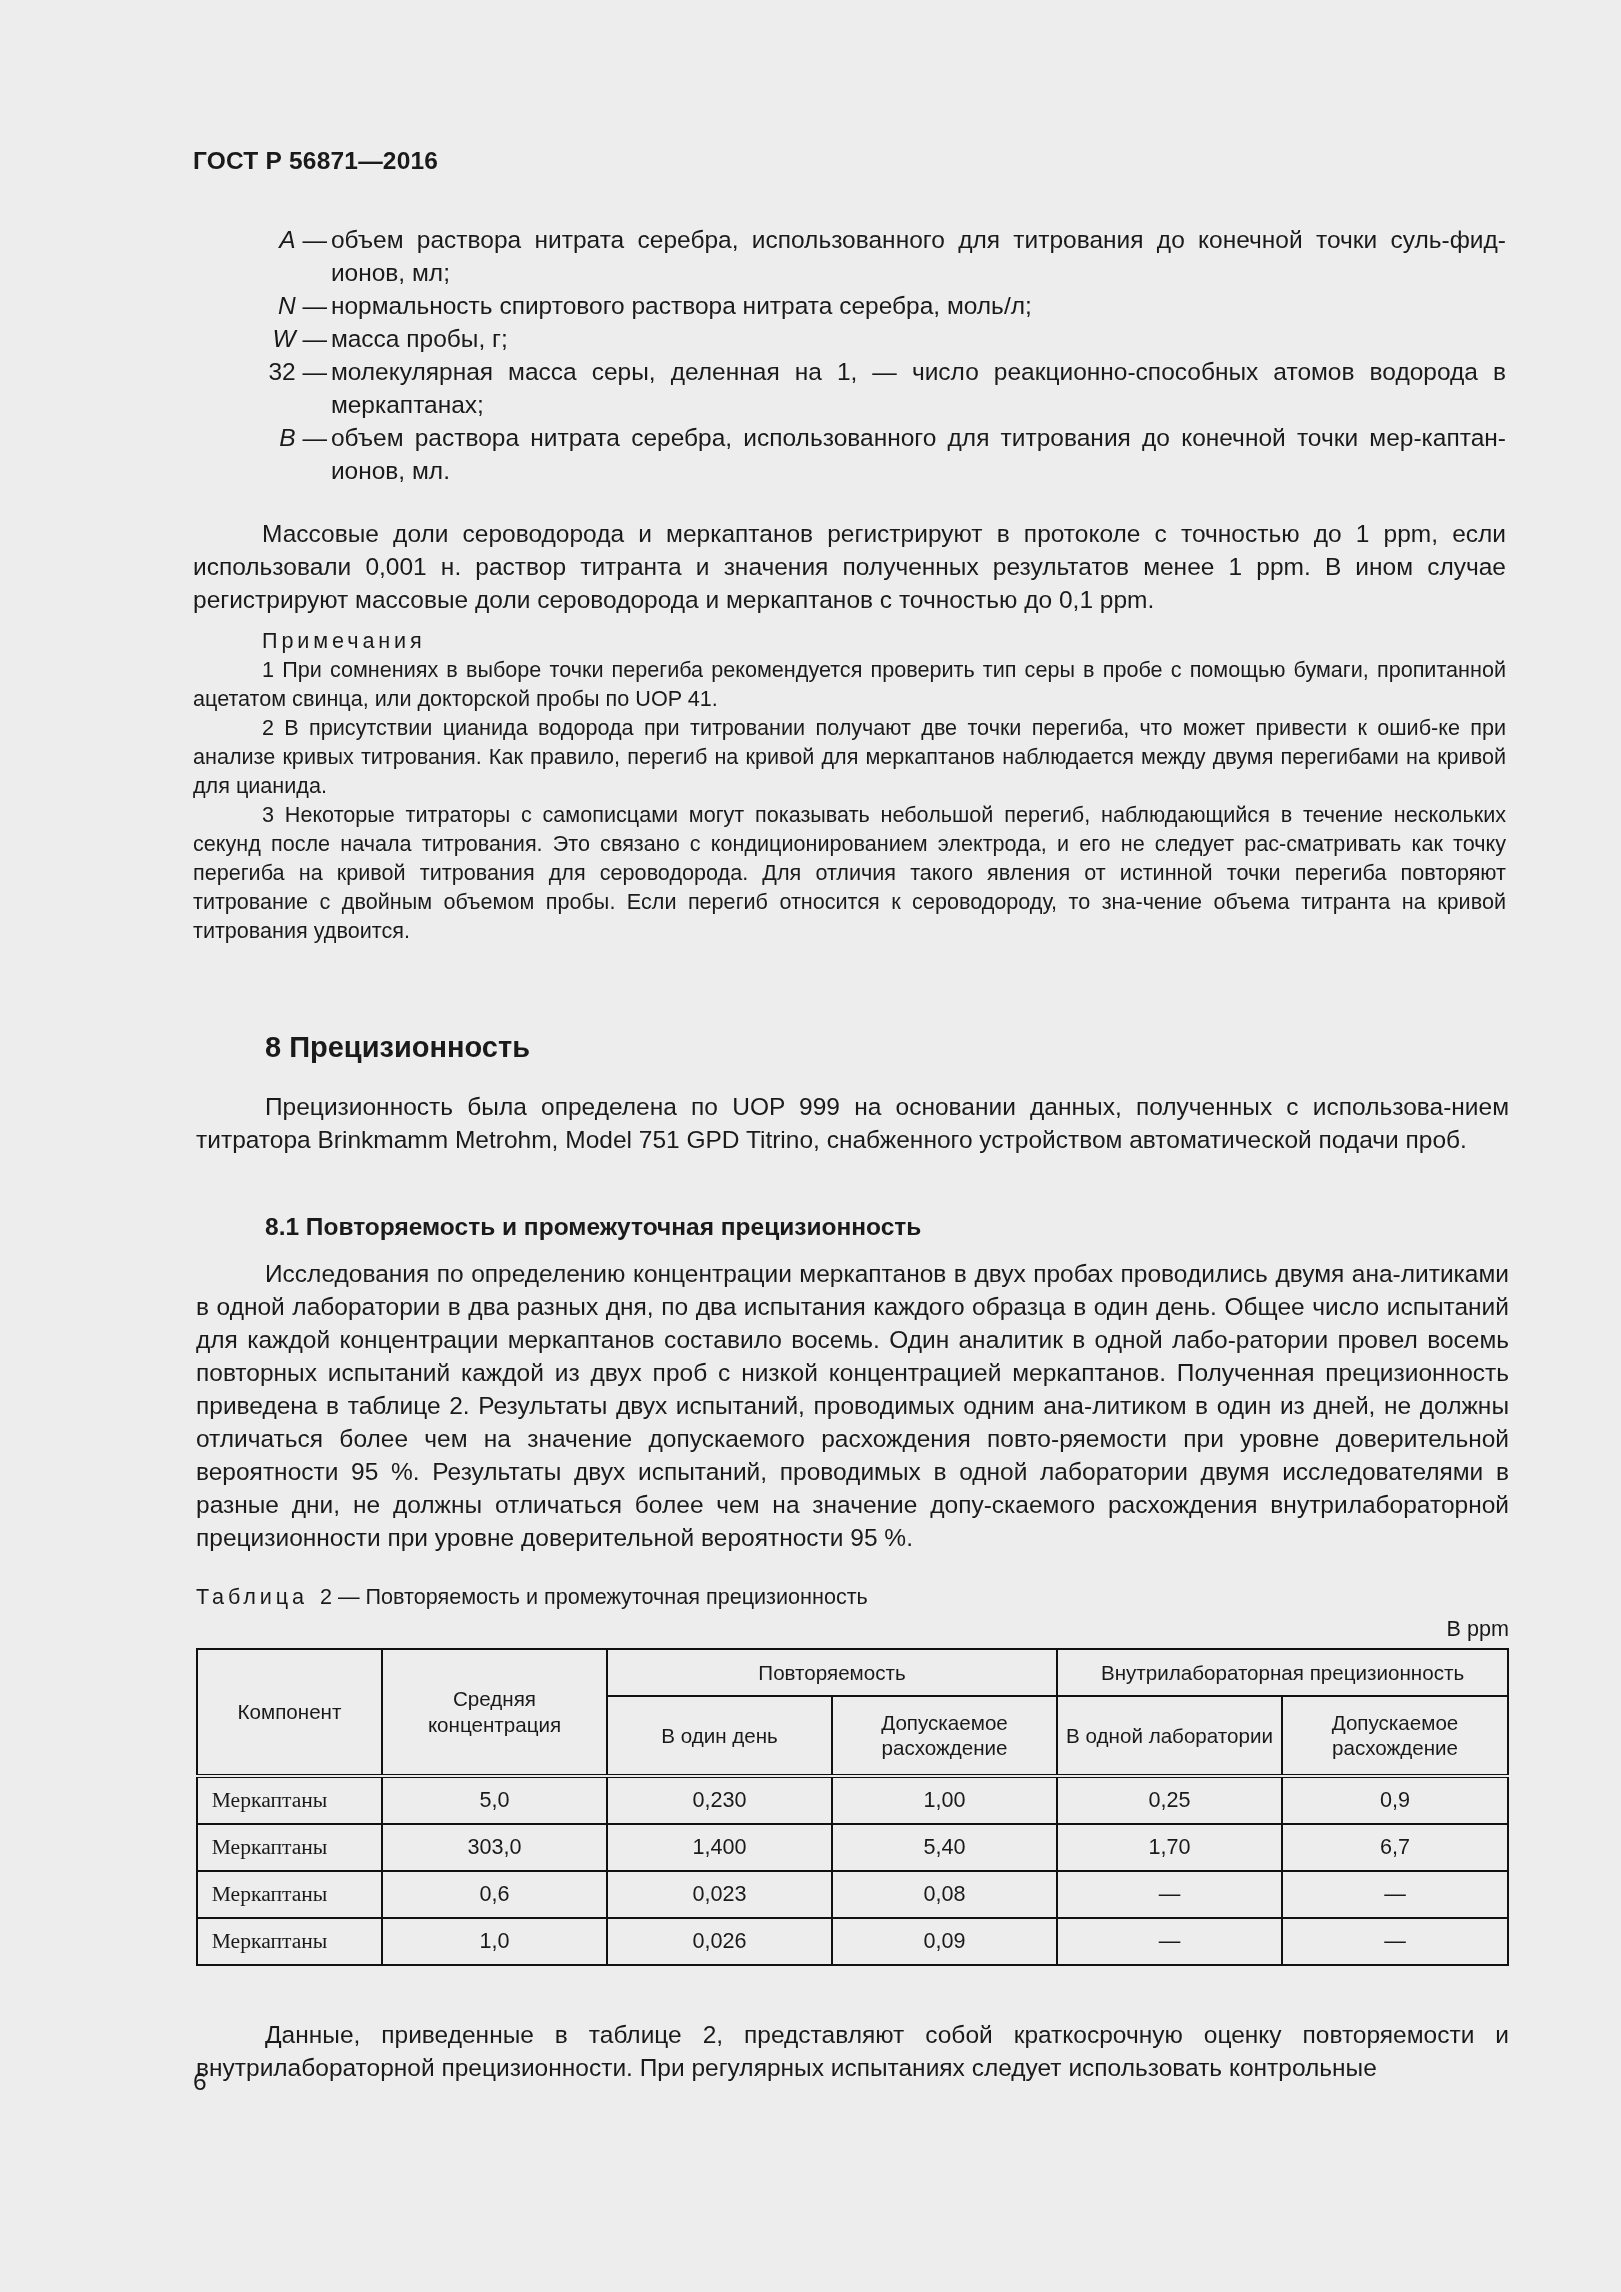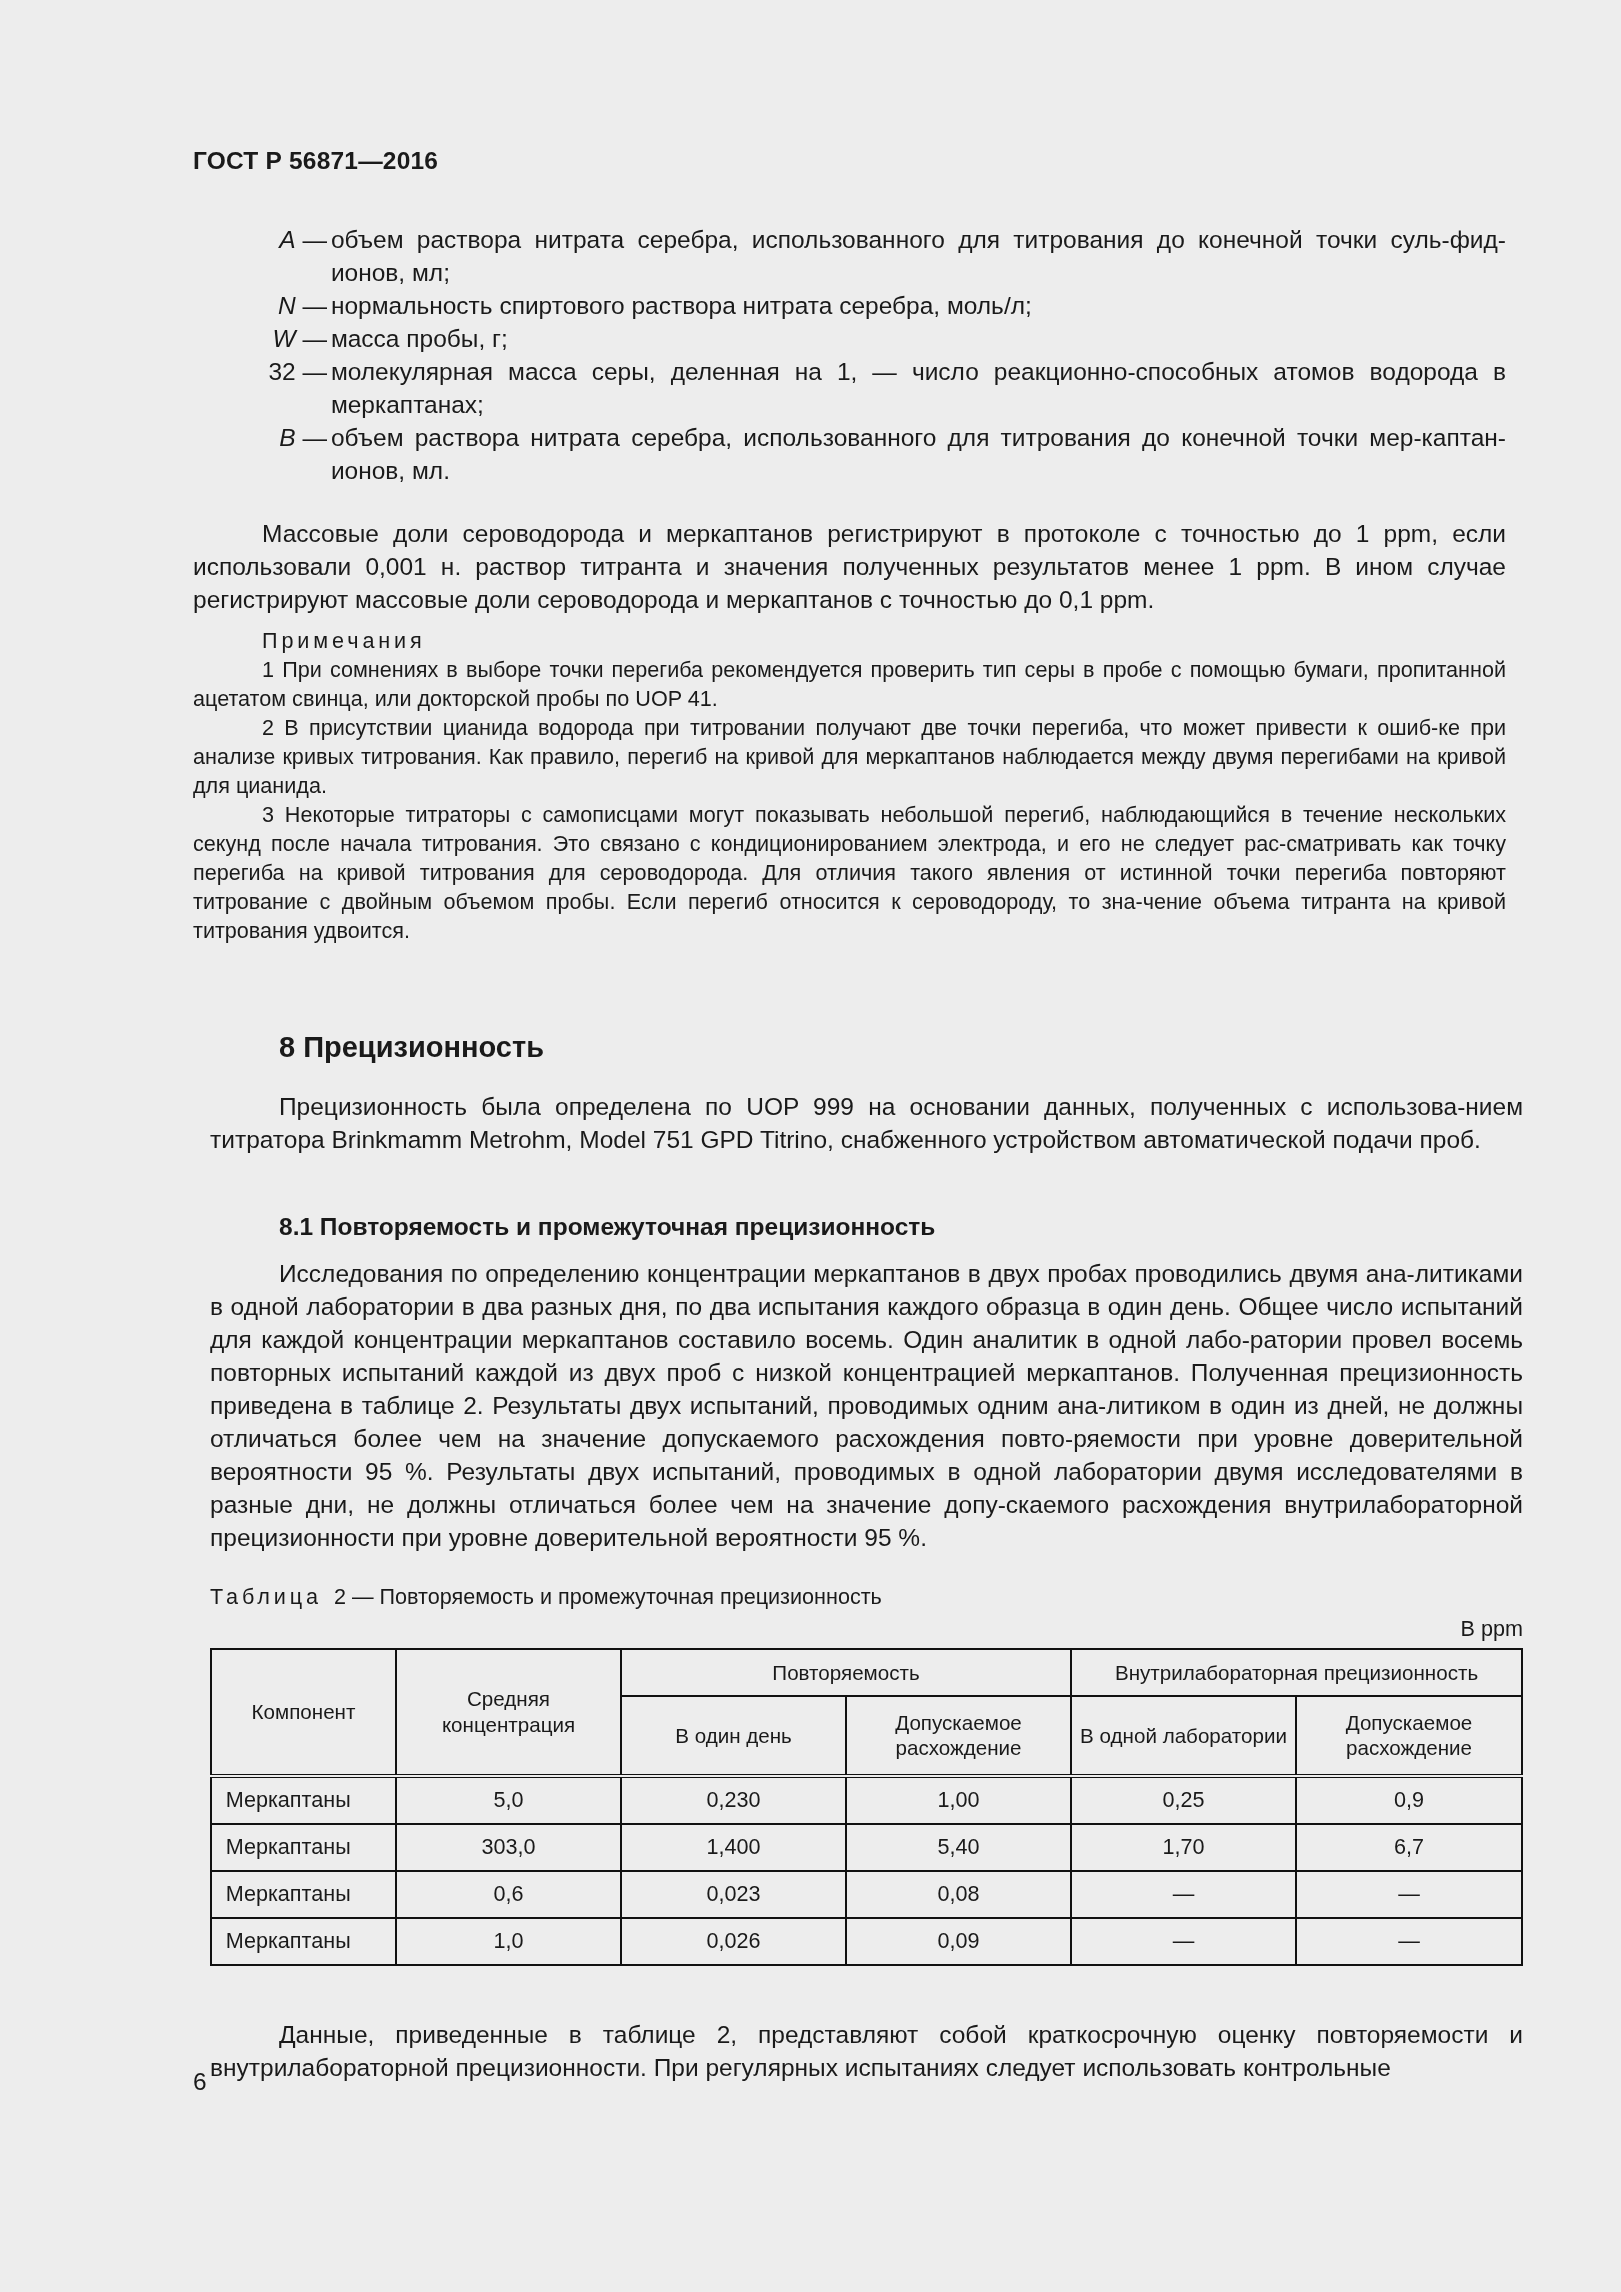--- a/index.html
+++ b/index.html
@@ -23,34 +23,34 @@
   .leg-row { display: flex; }
   .leg-sym { width: 134px; text-align: right; flex: none; white-space: nowrap; }
   .leg-sym i { font-style: italic; }
   .leg-text { flex: 1; text-align: justify; padding-left: 3.9px; }
   .para { font-size: 24.5px; line-height: 33px; text-align: justify; text-indent: 69px; margin-top: 30px; }
   .notes { font-size: 21.6px; line-height: 29px; }
   .notes-title { padding-left: 69px; letter-spacing: 3.9px; }
   .note { text-indent: 69px; text-align: justify; }
   h2 { font-size: 29px; font-weight: bold; margin: 0; padding-left: 69px; }
   h3 { font-size: 24.5px; font-weight: bold; margin: 0; padding-left: 69px; }
-  .block { position: absolute; left: 17px; width: 1313px; }
+  .block { position: absolute; left: 3px; width: 1313px; }
   .caption { font-size: 21.6px; }
   .caption .spaced { letter-spacing: 3.9px; }
   .units { font-size: 21.6px; text-align: right; }
   table {
     border-collapse: collapse; width: 1313px;
     font-size: 21.6px; table-layout: fixed;
   }
   th, td { border: 2px solid #111; text-align: center; font-weight: normal; padding: 0 3.9px; }
   th { font-size: 20.6px; line-height: 25.5px; }
   thead tr:last-child th { border-bottom: 4.9px double #111; }
   thead th.rowspan { border-bottom: 4.9px double #111; }
   td { height: 45px; }
-  td.first { text-align: left; padding-left: 13.7px; }
+  td.first { text-align: left; padding-left: 13.7px; font-family: Liberation Serif, serif; }
   .page-num { position: absolute; left: 0; top: 2068px; font-size: 24.5px; }
 </style>
 </head>
 <body>
 
 <div class="page">
 
   <div class="doc-header">ГОСТ Р 56871—2016</div>
 
   <div class="legend">

